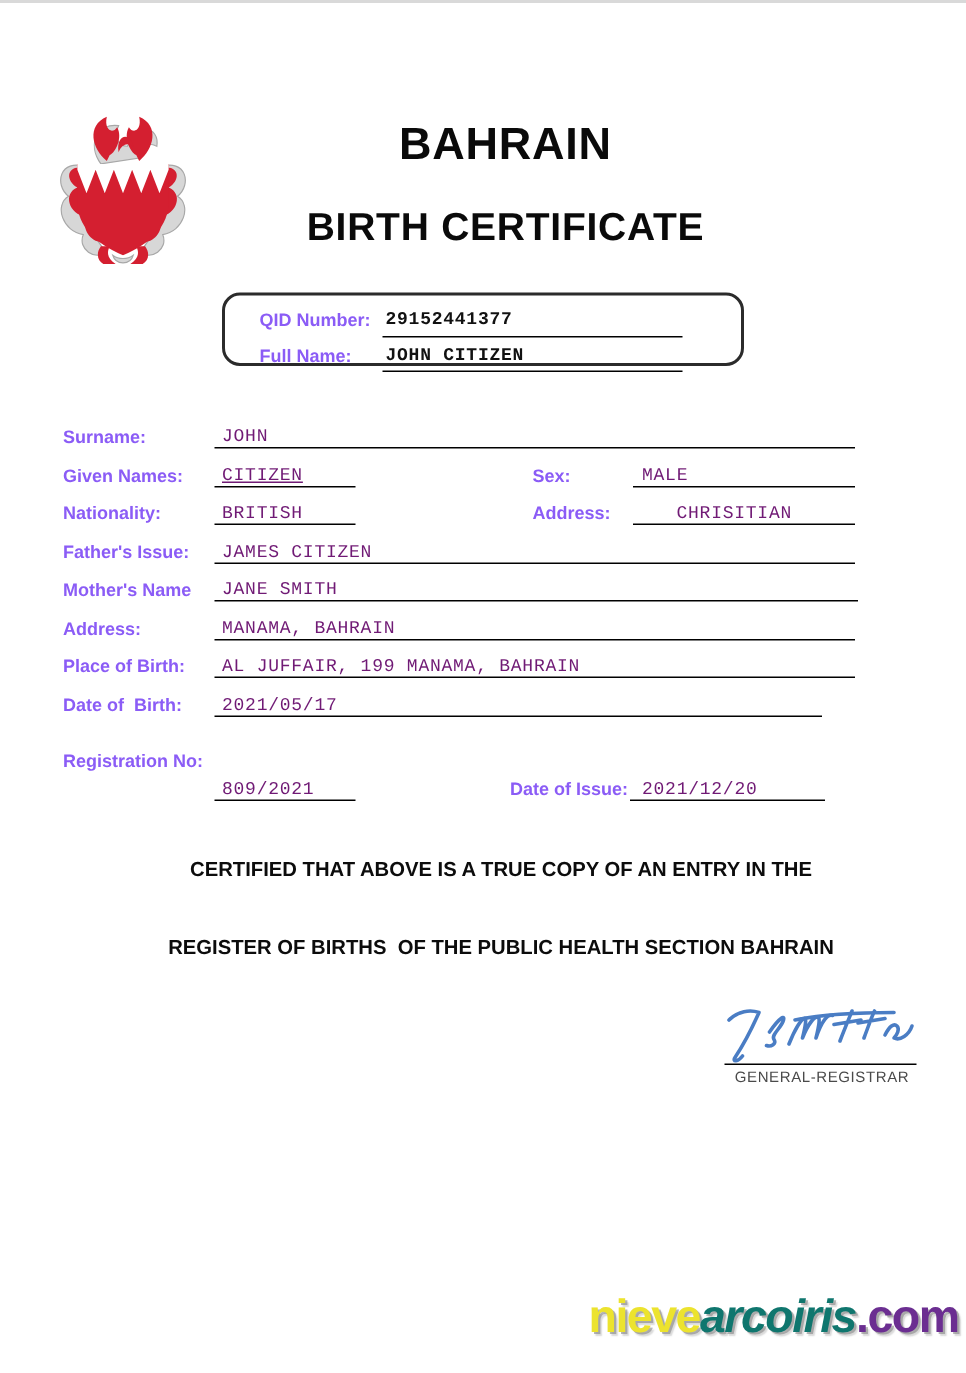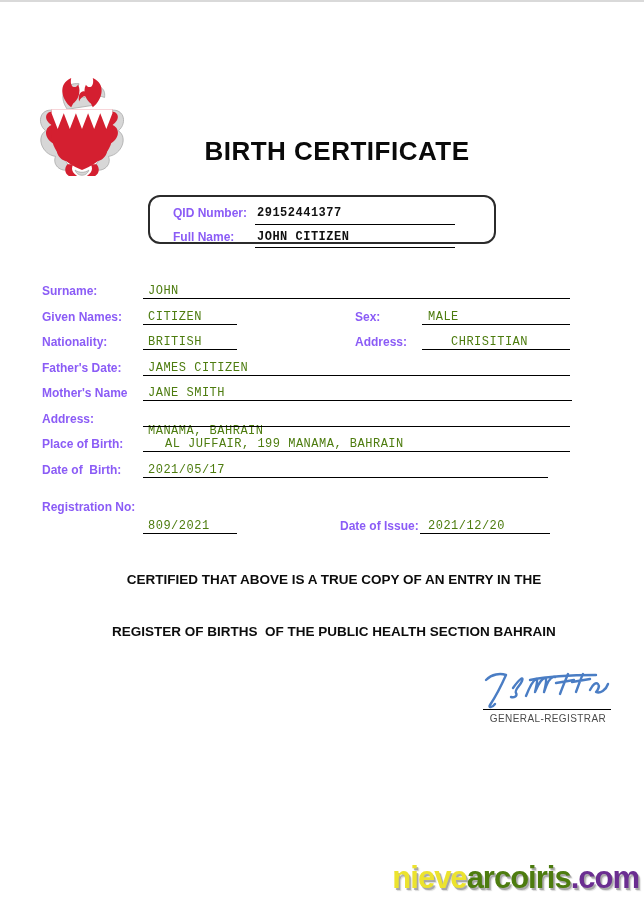--- a/index.html
+++ b/index.html
@@ -7,21 +7,21 @@
   #page{
     position:relative;width:644px;height:915px;background:#ffffff;
     font-family:"Liberation Sans",sans-serif;overflow:hidden;
   }
   .topline{position:absolute;left:0;top:0;width:644px;height:2px;background:#d9d9d9;}
   .ttl{position:absolute;left:30px;right:0;text-align:center;color:#0a0a0a;font-weight:bold;letter-spacing:.5px;}
   .ttl.country{top:80px;font-size:30px;}
   .ttl.doc{top:136px;font-size:26px;}
   .qidbox{position:absolute;left:148px;top:195px;width:348px;height:49px;border:2px solid #2b2b2b;border-radius:12px;box-sizing:border-box;}
   .lbl{position:absolute;font-size:12px;font-weight:bold;color:#8b5cf6;white-space:pre;}
-  .val{position:absolute;font-size:12px;font-family:"Liberation Mono","DejaVu Sans Mono",monospace;color:#4d7c0f;white-space:pre;letter-spacing:.5px;}
+  .val{position:absolute;font-size:12px;font-family:"Liberation Mono","DejaVu Sans Mono",monospace;color:#701a75;white-space:pre;letter-spacing:.5px;}
   .val.b{font-weight:bold;color:#111;}
   .uline{position:absolute;height:0;border-top:1.5px solid #000;}
   .cert{position:absolute;left:24px;right:0;text-align:center;font-size:13.5px;font-weight:bold;color:#0c0c0c;white-space:pre;}
   .sigline{position:absolute;left:483px;top:709px;width:128px;border-top:1.6px solid #000;}
   .sigtitle{position:absolute;left:478px;top:713px;width:140px;text-align:center;font-size:10px;color:#4a4a4a;letter-spacing:.4px;}
   .wm{position:absolute;top:860px;right:5px;font-size:31px;font-weight:bold;letter-spacing:-1px;
       text-shadow:1.5px 1.5px 0 rgba(125,125,125,.55),2.5px 2.5px 1px rgba(170,170,170,.45);white-space:nowrap;}
 </style>
 </head>
 <body>
@@ -48,62 +48,63 @@
         <path d="M52,30 C50,18 60,16 62,26 C58,23 54,25 52,30 Z"></path>
         <path d="M40,94 C34,102 42,110 50,106 C44,102 44,98 46,94 Z"></path>
         <path d="M70,94 C76,102 68,110 60,106 C66,102 66,98 64,94 Z"></path>
       </g>
 
       <path d="M24,38 L86,38 L86,64 C86,80 74,92 55,100 C36,92 24,80 24,64 Z" fill="#d41f30"></path>
       <polygon fill="#ffffff" points="24,38 86,38 86,42 79.8,58 73.6,42 67.4,58 61.2,42 55,58 48.8,42 42.6,58 36.4,42 30.2,58 24,42"></polygon>
     </svg>
   </div>
 
+  <div class="ttl country">BAHRAIN</div>
   <div class="ttl doc">BIRTH CERTIFICATE</div>
 
   <div class="qidbox"></div>
   <div class="lbl" style="left:173px;top:206px;">QID Number:</div>
   <div class="val b" style="left:257px;top:206px;">29152441377</div>
   <div class="uline" style="left:255px;top:224px;width:200px;"></div>
   <div class="lbl" style="left:173px;top:230px;">Full Name:</div>
   <div class="val b" style="left:257px;top:230px;">JOHN CITIZEN</div>
   <div class="uline" style="left:255px;top:247px;width:200px;"></div>
 
   <div class="lbl" style="left:42px;top:284px;">Surname:</div>
   <div class="val" style="left:148px;top:284px;">JOHN</div>
   <div class="uline" style="left:143px;top:298px;width:427px;"></div>
 
   <div class="lbl" style="left:42px;top:310px;">Given Names:</div>
-  <div class="val" style="left:148px;top:310px;">CITIZEN</div>
+  <div class="val" style="left:148px;top:310px;text-decoration:underline;">CITIZEN</div>
   <div class="uline" style="left:143px;top:324px;width:94px;"></div>
   <div class="lbl" style="left:355px;top:310px;">Sex:</div>
   <div class="val" style="left:428px;top:310px;">MALE</div>
   <div class="uline" style="left:422px;top:324px;width:148px;"></div>
 
   <div class="lbl" style="left:42px;top:335px;">Nationality:</div>
   <div class="val" style="left:148px;top:335px;">BRITISH</div>
   <div class="uline" style="left:143px;top:349px;width:94px;"></div>
   <div class="lbl" style="left:355px;top:335px;">Address:</div>
   <div class="val" style="left:451px;top:335px;">CHRISITIAN</div>
   <div class="uline" style="left:422px;top:349px;width:148px;"></div>
 
-  <div class="lbl" style="left:42px;top:361px;">Father's Date:</div>
+  <div class="lbl" style="left:42px;top:361px;">Father's Issue:</div>
   <div class="val" style="left:148px;top:361px;">JAMES CITIZEN</div>
   <div class="uline" style="left:143px;top:375px;width:427px;"></div>
 
   <div class="lbl" style="left:42px;top:386px;">Mother's Name</div>
   <div class="val" style="left:148px;top:386px;">JANE SMITH</div>
   <div class="uline" style="left:143px;top:400px;width:429px;"></div>
 
   <div class="lbl" style="left:42px;top:412px;">Address:</div>
-  <div class="val" style="left:148px;top:424px;">MANAMA, BAHRAIN</div>
+  <div class="val" style="left:148px;top:412px;">MANAMA, BAHRAIN</div>
   <div class="uline" style="left:143px;top:426px;width:427px;"></div>
 
   <div class="lbl" style="left:42px;top:437px;">Place of Birth:</div>
-  <div class="val" style="left:148px;top:437px;margin-left:17px;">AL JUFFAIR, 199 MANAMA, BAHRAIN</div>
+  <div class="val" style="left:148px;top:437px;">AL JUFFAIR, 199 MANAMA, BAHRAIN</div>
   <div class="uline" style="left:143px;top:451px;width:427px;"></div>
 
   <div class="lbl" style="left:42px;top:463px;">Date of  Birth:</div>
   <div class="val" style="left:148px;top:463px;">2021/05/17</div>
   <div class="uline" style="left:143px;top:477px;width:405px;"></div>
 
   <div class="lbl" style="left:42px;top:500px;">Registration No:</div>
   <div class="val" style="left:148px;top:519px;">809/2021</div>
   <div class="uline" style="left:143px;top:533px;width:94px;"></div>
   <div class="lbl" style="left:340px;top:519px;">Date of Issue:</div>
@@ -123,16 +124,16 @@
         <path d="M96,26 C99,18 101,12 103,8 M92,16 L110,13"></path>
         <path d="M110,24 C113,18 116,16 118,18 C120,20 118,24 116,26 C120,28 126,24 128,18"></path>
         <path d="M50,14 C70,10 95,9 116,9"></path>
       </g>
     </svg>
   </div>
   <div class="sigline"></div>
   <div class="sigtitle">GENERAL-REGISTRAR</div>
 
   <div class="wm">
-    <span style="color:#ece32e;">nieve</span><span style="color:#4d7c0f;">arcoiris</span><span style="color:#6b2e91;">.com</span>
+    <span style="color:#ece32e;">nieve</span><span style="color:#0f766e;font-style:italic;">arcoiris</span><span style="color:#6b2e91;">.com</span>
   </div>
 
 </div>
 
 </body></html>

